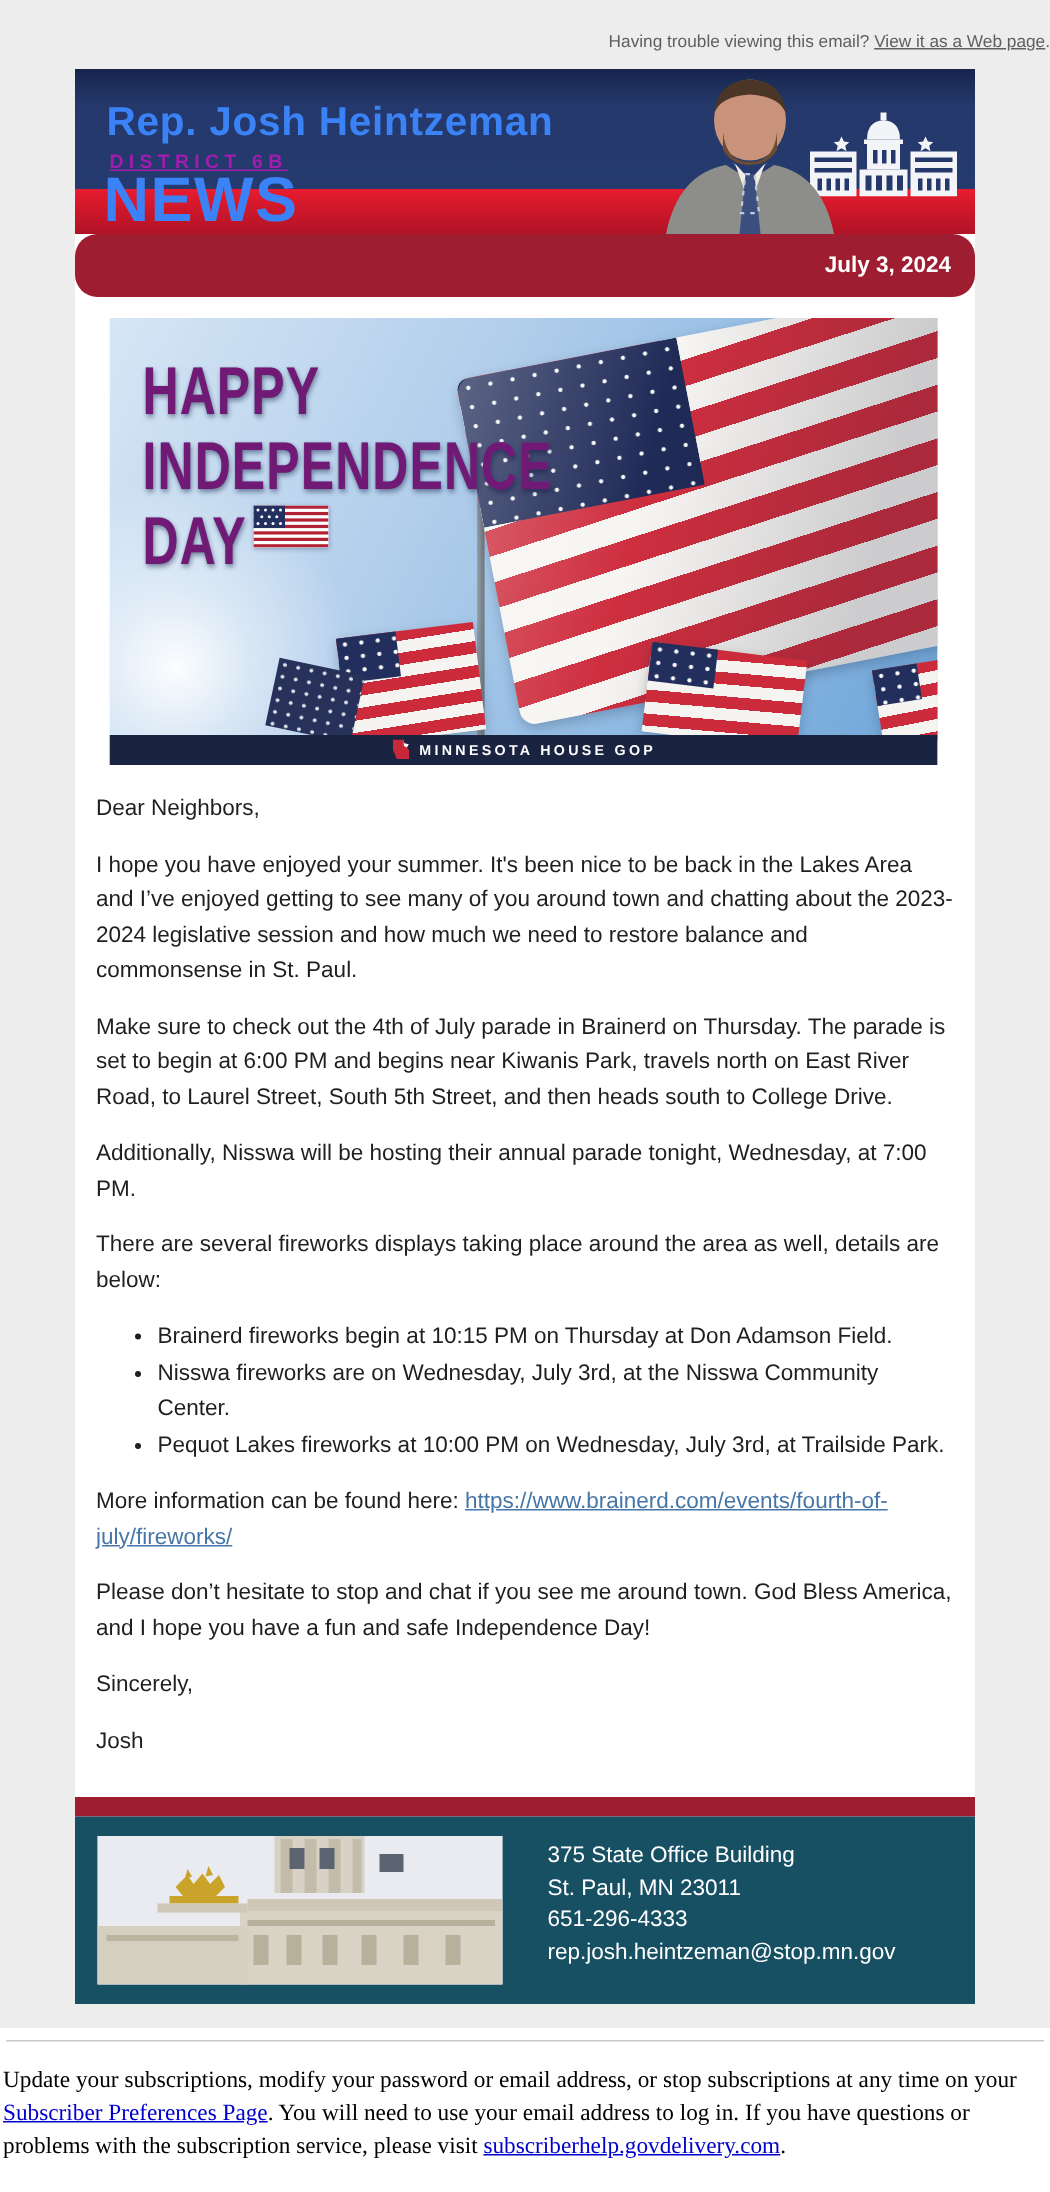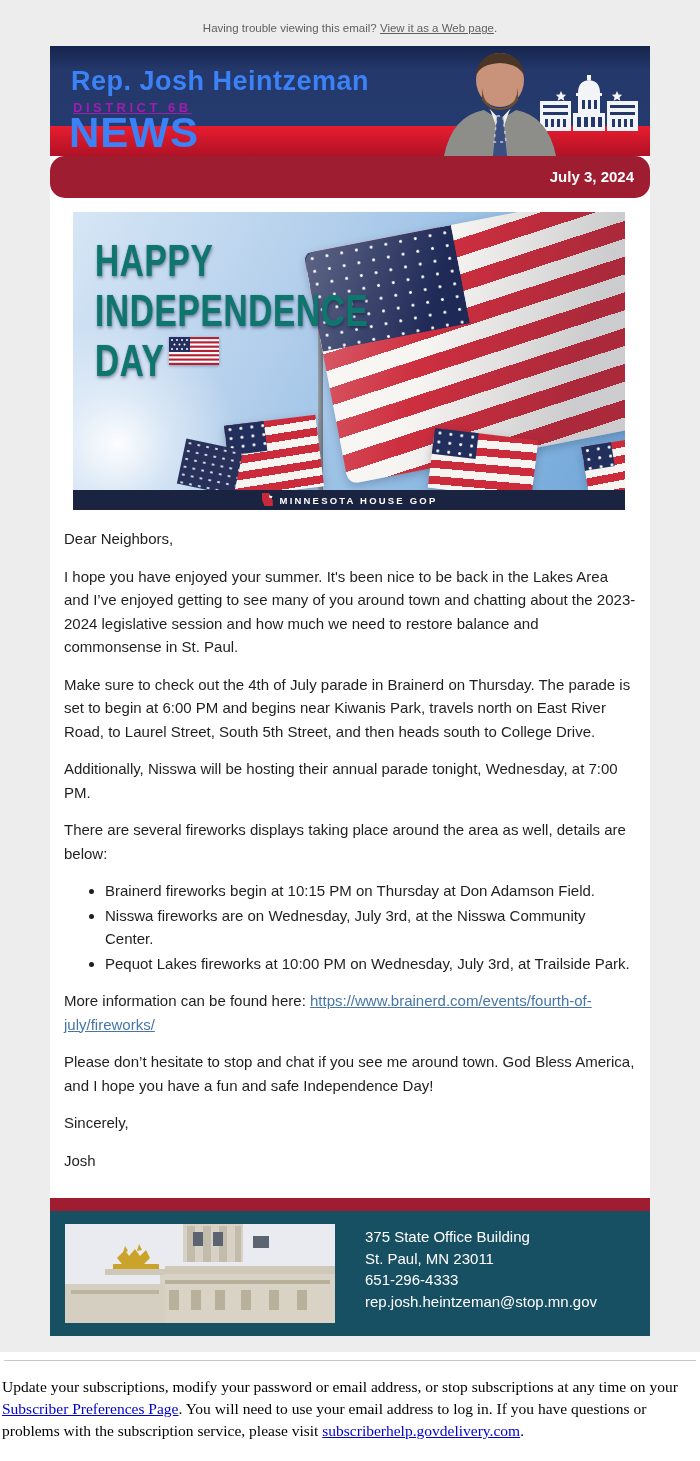--- a/index.html
+++ b/index.html
@@ -1,21 +1,21 @@
 <!DOCTYPE html>
 <html><head>
 <meta charset="utf-8">
 <style>
   * { margin:0; padding:0; box-sizing:border-box; }
   html,body { width:700px; font-family:"Liberation Sans", sans-serif; background:#ffffff; }
 
   
   .email-zone { background:#ededed; padding-bottom:16px; }
 
-  .topbar { text-align:center; padding:22px 0 12px; font-size:11.5px; color:#5f5f5f; }
+  .topbar { text-align:right; padding:22px 0 12px; font-size:11.5px; color:#5f5f5f; }
   .topbar a { color:#5f5f5f; text-decoration:underline; }
 
   .card { width:600px; margin:0 auto; background:#fff; }
 
   
   .hdr { position:relative; height:152px; overflow:hidden; }
   .hdr-navy { position:absolute; top:0; left:0; right:0; height:80px;
     background:linear-gradient(180deg,#16254d 0%, #24386b 30%, #253a6e 100%); }
   .hdr-redband { position:absolute; top:80px; left:0; right:0; height:30px;
     background:linear-gradient(180deg,#e81c2f 0%, #b01226 100%); }
@@ -55,21 +55,21 @@
   .flag-s1 { left:155px; top:208px; width:92px; height:72px; transform:rotate(-7deg); }
   .flag-s1 .canton { width:40px; height:30px; }
   .flag-s2 { left:358px; top:222px; width:104px; height:60px; transform:rotate(7deg); }
   .flag-s2 .canton { width:44px; height:26px; }
   .flag-s3 { left:512px; top:230px; width:60px; height:52px; transform:rotate(-9deg); }
   .flag-s3 .canton { width:30px; height:24px; }
   .flag-dark { position:absolute; left:108px; top:232px; width:58px; height:46px;
     transform:rotate(12deg); background-color:#273159;
     background-image:radial-gradient(circle,#dfe3ee 1px, rgba(255,255,255,0) 1.5px);
     background-size:9px 8px; }
-  .hero-text { position:absolute; left:22px; top:24px; color:#0f766e; font-weight:bold;
+  .hero-text { position:absolute; left:22px; top:24px; color:#701a75; font-weight:bold;
     text-shadow:1px 2px 4px rgba(10,20,60,.45), 0 0 1px rgba(90,110,150,.6); z-index:3; }
   .hero-line { display:block; font-size:45px; line-height:50px; letter-spacing:1px;
     transform:scaleX(.74); transform-origin:left center; white-space:nowrap; }
   .hero-flagicon { position:absolute; left:96px; top:125px; z-index:3;
     box-shadow:0 1px 3px rgba(0,0,40,.3); }
   .hero-bar { position:absolute; left:0; right:0; bottom:0; height:20px; background:#1a2340;
     display:flex; align-items:center; justify-content:center; gap:7px; z-index:4; }
   .hero-bar-label { color:#fff; font-size:9.5px; font-weight:bold; letter-spacing:2.2px; }
 
   

